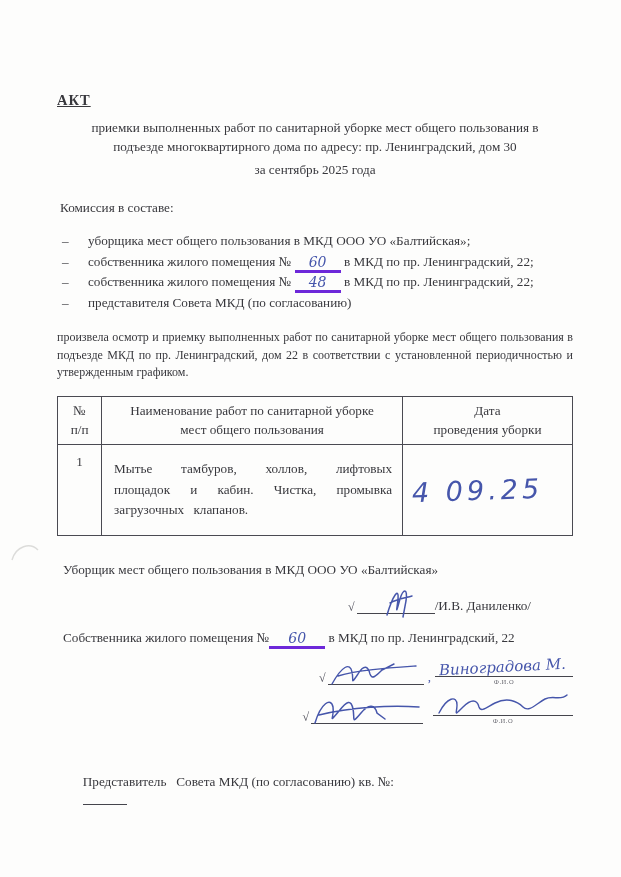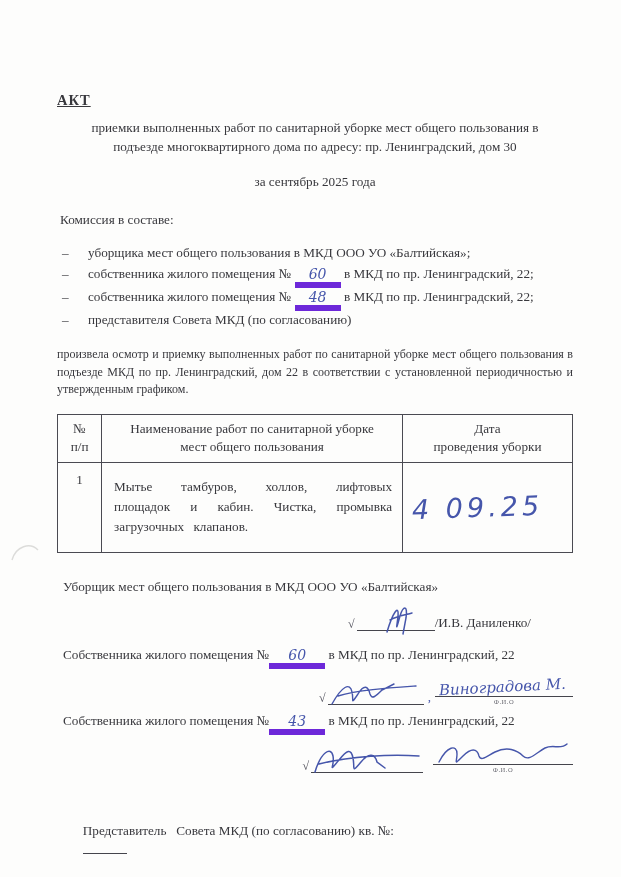--- a/index.html
+++ b/index.html
@@ -28,21 +28,21 @@
   .subtitle{
     margin-top:10px;
     text-align:center;
     font-size:13.2px;
     line-height:1.42;
     white-space:pre-line;
   }
   .period{
     text-align:center;
     font-size:13.2px;
-    margin-top:18px;
+    margin-top:6px;
   }
   .intro{
     margin:22px 0 0 3px;
     font-size:13.2px;
   }
   ul.members{
     list-style:none;
     margin:15px 0 0 0;
     padding:0 0 0 5px;
     font-size:13.2px;
@@ -57,21 +57,21 @@
   }
   .hw{
     font-family:"DejaVu Serif",serif;
     font-style:italic;
     color:#4656ab;
   }
   .hw-num{
     display:inline-block;
     min-width:46px;
     text-align:center;
-    border-bottom:6px solid #6d28d9;
+    border-bottom:3px solid #6d28d9;
     font-size:14px;
     transform:translateY(1px);
     line-height:1;
     padding-bottom:1px;
   }
   .body-par{
     margin:16px 0 0 0;
     font-size:12px;
     line-height:1.45;
     text-align:justify;
@@ -262,24 +262,20 @@
       </span>
       <span class="slash" style="color:#4656ab;">,</span>
       <span class="fio-wrap">
         <span class="sigline" style="width:138px;">
           <span class="hw-name">Виноградова М.</span>
         </span>
         <span class="fio">Ф.И.О</span>
       </span>
     </div>
 
-    <div class="sig-label" style="margin-top:8px;">
-      <span>Собственника жилого помещения №</span><span class="hw hw-num" style="min-width:56px;">43</span>
-      <span>в МКД по пр. Ленинградский, 22</span>
-    </div>
     <div class="sig-row" style="margin-top:16px;padding-right:0;">
       <span class="tick">√</span>
       <span class="sigline" style="width:112px;">
         <svg width="112" height="34">
           <path d="M4 28 C10 8, 20 2, 22 12 C24 22, 16 30, 28 16 C36 6, 40 4, 42 14 C44 24, 40 30, 50 18 C58 8, 64 10, 66 18 L74 24 M8 20 C40 12, 80 10, 108 12" stroke="#4656ab" stroke-width="1.5" fill="none" stroke-linecap="round"></path>
         </svg>
       </span>
       <span class="fio-wrap" style="margin-left:10px;">
         <span class="sigline" style="width:140px;">
           <svg width="140" height="30">

